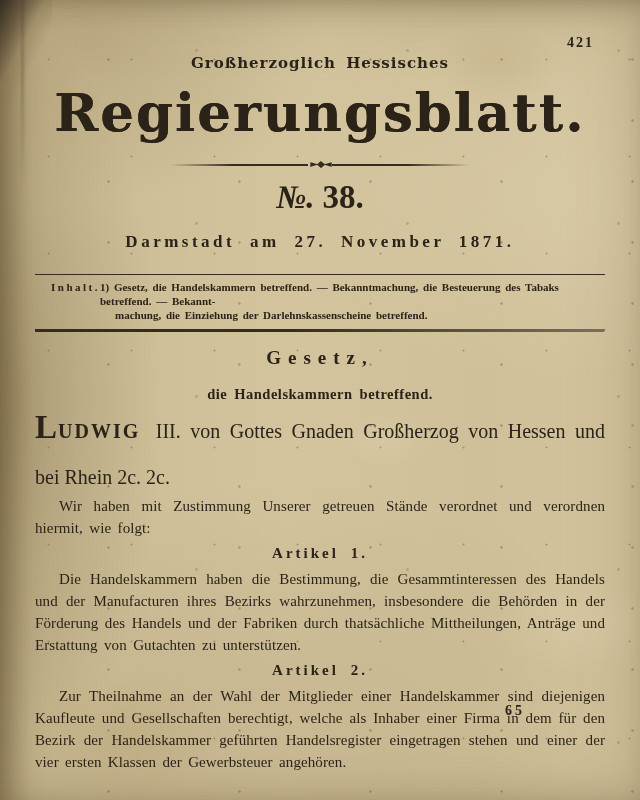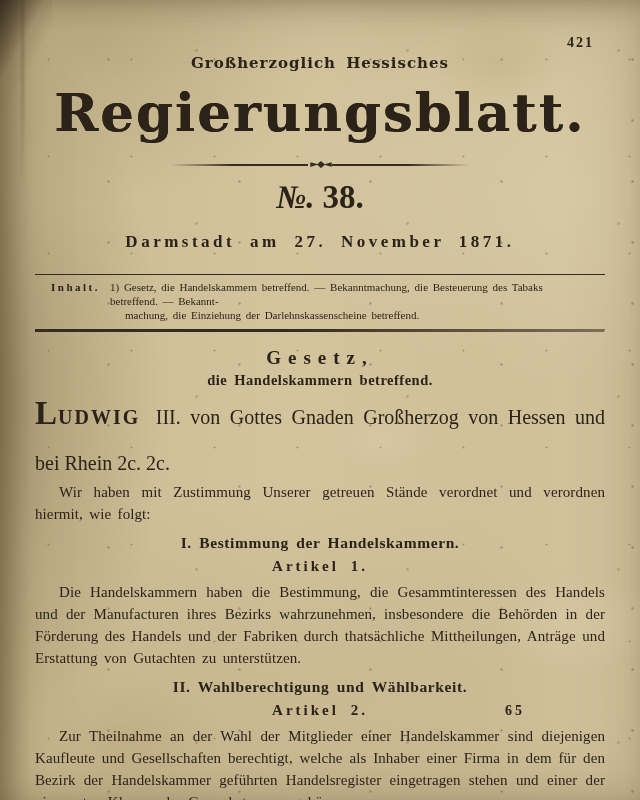--- a/index.html
+++ b/index.html
@@ -83,39 +83,39 @@
   .issue{margin-top:8px;font-size:33px;font-weight:bold;}
   .issue-prefix{font-style:italic;margin-right:8px;}
   .dateline{
     margin-top:16px;font-size:17px;font-weight:bold;letter-spacing:3.5px;word-spacing:7px;
   }
 
   .inhalt-box{
     margin-top:22px;
     border-top:1px solid var(--rule);
     padding:5px 14px 7px 16px;
-    display:flex;gap:10px;position:relative;
+    display:flex;position:relative;
   }
   .inhalt-box::after{ 
     content:"";position:absolute;left:0;right:0;bottom:-3px;height:3px;
     background:linear-gradient(90deg, var(--rule) 0%, var(--rule) 45%, rgba(52,44,31,.75) 75%, rgba(52,44,31,.55) 100%);
     border-radius:0 0 2px 0;
   }
   .inhalt-label{
     font-size:11px;font-weight:bold;letter-spacing:2.5px;white-space:nowrap;padding-top:1px;
   }
-  .inhalt-text{font-size:11px;font-weight:normal;line-height:14px;word-spacing:2px;}
+  .inhalt-text{font-size:11px;font-weight:bold;line-height:14px;word-spacing:2px;}
   .inhalt-line2{display:block;margin-left:15px;}
 
   .law-heading{
     margin-top:18px;text-align:center;
     font-size:19px;font-weight:bold;letter-spacing:7px;word-spacing:2px;
   }
   .law-subheading{
-    margin-top:3px;text-align:center;
+    margin-top:17px;text-align:center;
     font-size:14.5px;font-weight:bold;letter-spacing:.5px;word-spacing:3px;
   }
 
   .proclamation{margin-top:9px;}
   .proc-line1{
     display:block;text-align:justify;text-align-last:justify;
     font-size:20px;word-spacing:4px;line-height:30px;
   }
   .ludwig-initial{font-size:33px;font-weight:bold;letter-spacing:1px;}
   .ludwig-rest{font-size:20px;font-weight:bold;letter-spacing:2px;}
@@ -177,26 +177,24 @@
         <span class="proc-line1">
           <span class="ludwig"><span class="ludwig-initial">L</span><span class="ludwig-rest">UDWIG</span></span>
           <span class="proc-rest">III. von Gottes Gnaden Großherzog von Hessen und</span>
         </span>
         <span class="proc-line2">bei Rhein 2c. 2c.</span>
       </p>
 
       <p class="preamble">Wir haben mit Zustimmung Unserer getreuen Stände verordnet und verordnen hiermit, wie folgt:</p>
 
       <section>
-        <h3 class="section-heading">I. Bestimmung der Handelskammern.</h3>
         <h4 class="article-heading">Artikel 1.</h4>
         <p class="paragraph">Die Handelskammern haben die Bestimmung, die Gesammtinteressen des Handels und der Manufacturen ihres Bezirks wahrzunehmen, insbesondere die Behörden in der Förderung des Handels und der Fabriken durch thatsächliche Mittheilungen, Anträge und Erstattung von Gutachten zu unterstützen.</p>
       </section>
 
       <section>
-        <h3 class="section-heading">II. Wahlberechtigung und Wählbarkeit.</h3>
         <h4 class="article-heading">Artikel 2.</h4>
         <p class="paragraph">Zur Theilnahme an der Wahl der Mitglieder einer Handelskammer sind diejenigen Kaufleute und Gesellschaften berechtigt, welche als Inhaber einer Firma in dem für den Bezirk der Handelskammer geführten Handelsregister eingetragen stehen und einer der vier ersten Klassen der Gewerbsteuer angehören.</p>
       </section>
     </main>
 
   </div>
 </div>
 
 </body></html>

